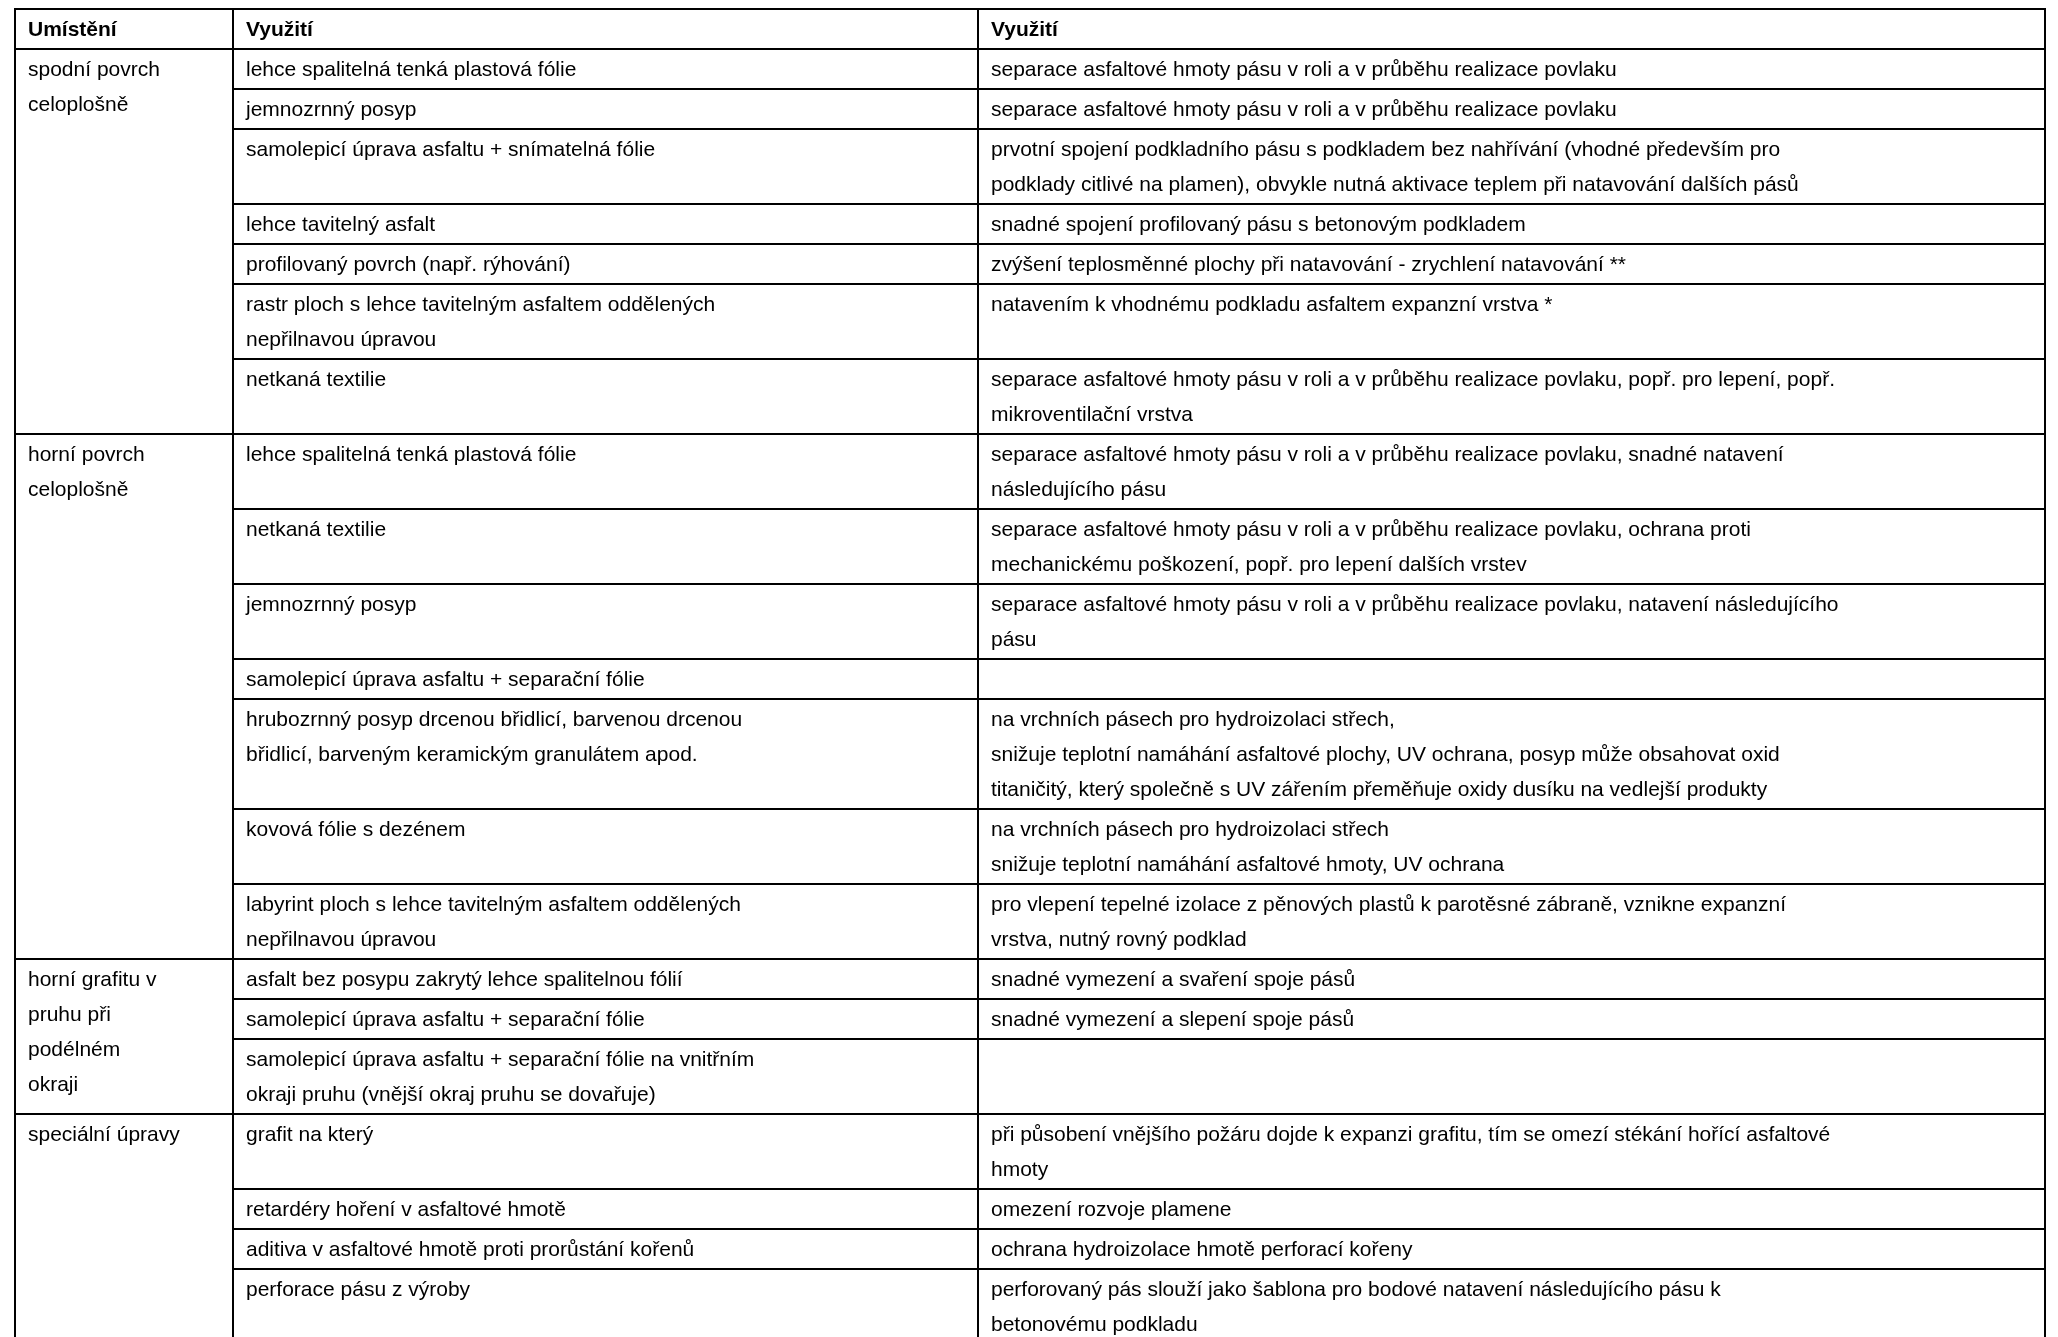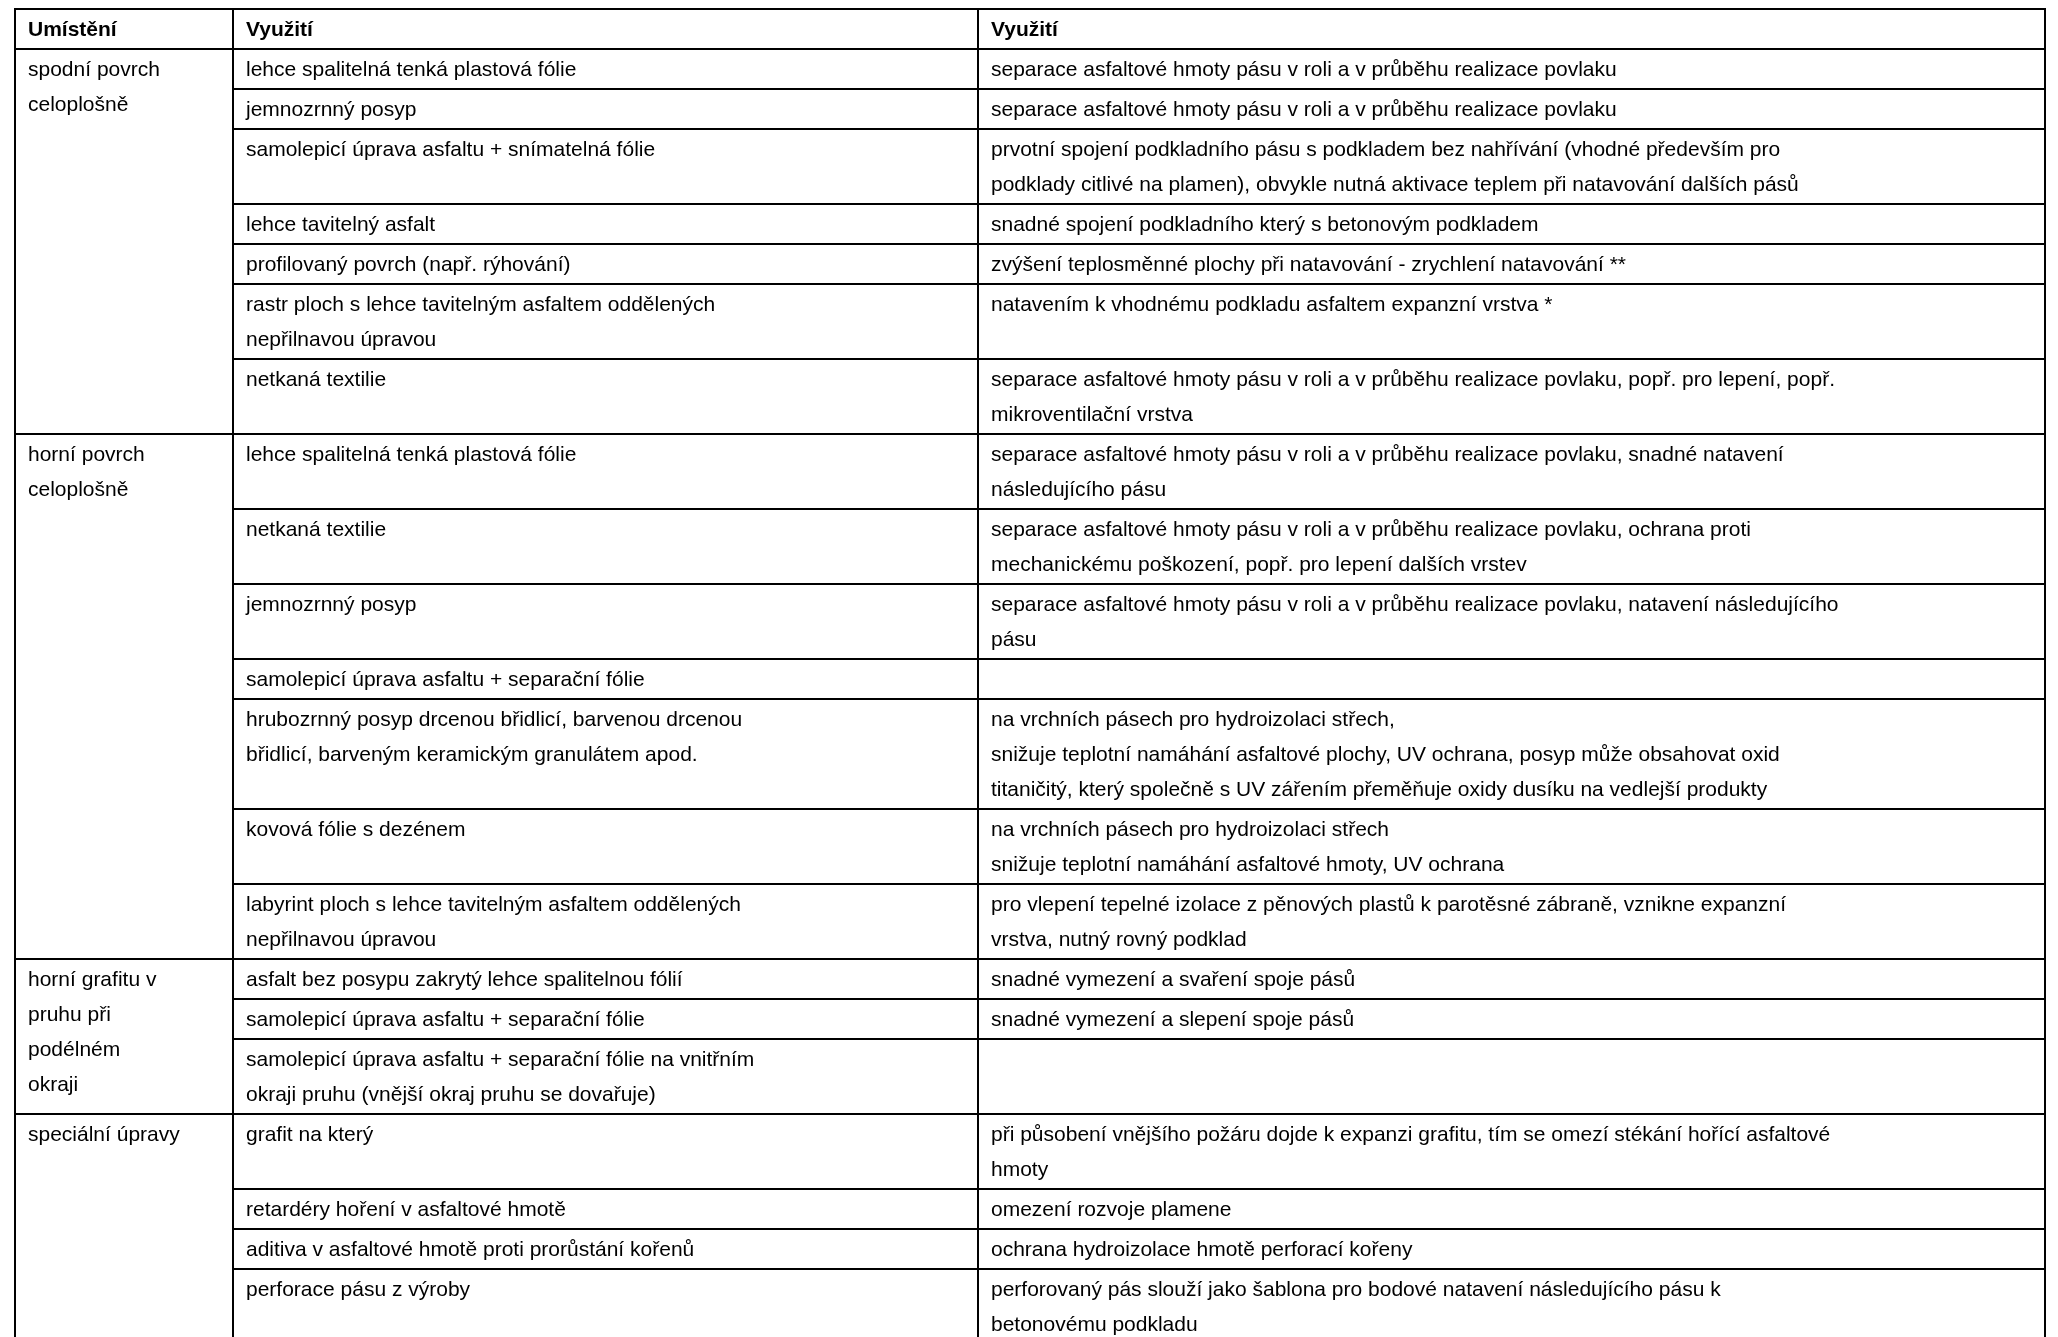--- a/index.html
+++ b/index.html
@@ -69,21 +69,21 @@
         <td>jemnozrnný posyp</td>
         <td>separace asfaltové hmoty pásu v roli a v průběhu realizace povlaku</td>
       </tr>
       <tr>
         <td>samolepicí úprava asfaltu + snímatelná fólie</td>
         <td>prvotní spojení podkladního pásu s podkladem bez nahřívání (vhodné především pro
 podklady citlivé na plamen), obvykle nutná aktivace teplem při natavování dalších pásů</td>
       </tr>
       <tr>
         <td>lehce tavitelný asfalt</td>
-        <td>snadné spojení podkladního který s betonovým podkladem</td>
+        <td>snadné spojení profilovaný pásu s betonovým podkladem</td>
       </tr>
       <tr>
         <td>profilovaný povrch (např. rýhování)</td>
         <td>zvýšení teplosměnné plochy při natavování - zrychlení natavování **</td>
       </tr>
       <tr>
         <td>rastr ploch s lehce tavitelným asfaltem oddělených
 nepřilnavou úpravou</td>
         <td>natavením k vhodnému podkladu asfaltem expanzní vrstva *</td>
       </tr>

